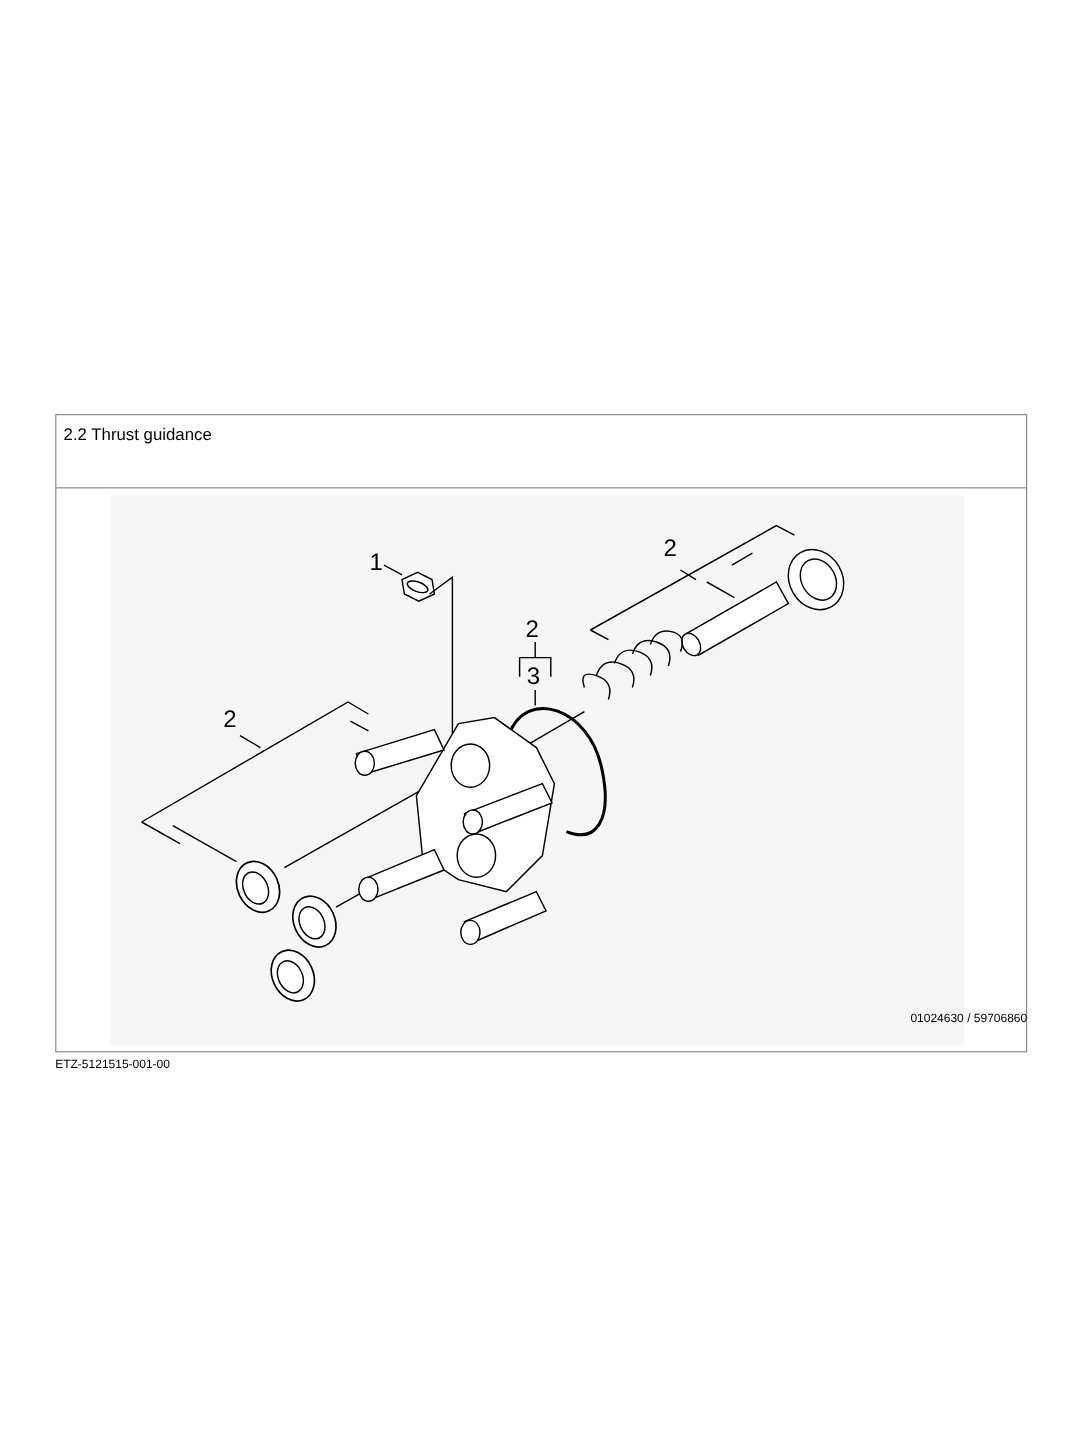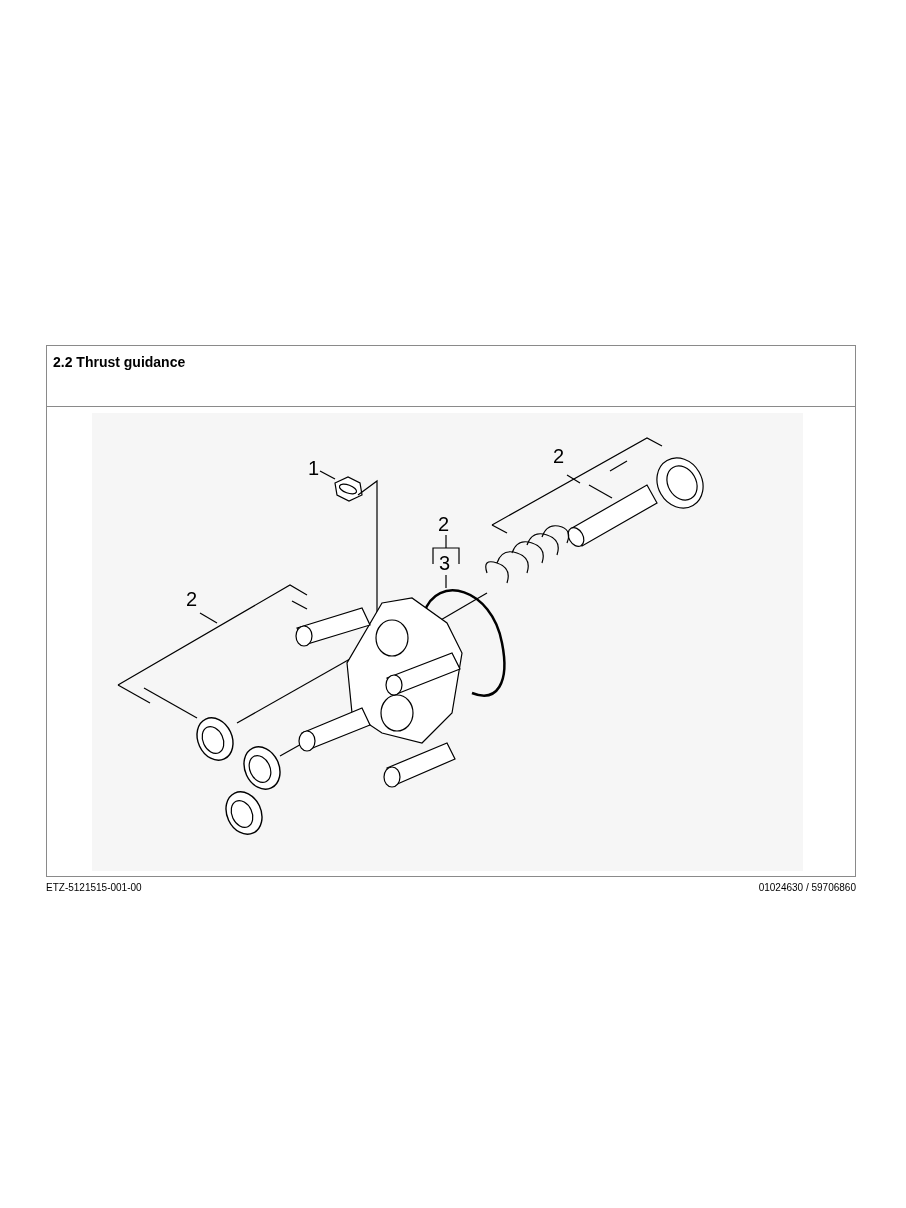--- a/index.html
+++ b/index.html
@@ -2,26 +2,26 @@
 <html><head>
   <meta charset="utf-8">
   <style>
     html, body { margin: 0; padding: 0; background: #ffffff; }
     body { width: 906px; height: 1208px; position: relative; overflow: hidden;
            font-family: "Liberation Sans", sans-serif; color: #000; }
     .frame { position: absolute; left: 46px; top: 345px; width: 810px; height: 532px;
              border: 1px solid #8a8a8a; box-sizing: border-box; }
     .title-row { position: absolute; left: 0; top: 0; right: 0; height: 60px;
                  border-bottom: 1px solid #8a8a8a; }
-    .title { position: absolute; left: 6px; top: 8px; font-size: 14px; font-weight: bold; }
+    .title { position: absolute; left: 6px; top: 8px; font-size: 14px; font-weight: normal; }
     .diagram { position: absolute; left: 45px; top: 67px; width: 711px; height: 458px;
                background: #f6f6f6; }
     .diagram svg { position: absolute; left: 0; top: 0; }
     .footer-left { position: absolute; left: 46px; top: 882px; font-size: 10px; }
-    .footer-right { position: absolute; right: 50px; top: 882px; font-size: 10px; text-align: right; }
+    .footer-right { position: absolute; right: 50px; top: 844px; font-size: 10px; text-align: right; }
     .callout { font-family: "Liberation Sans", sans-serif; font-size: 20px; fill: #000; }
   </style>
 </head>
 <body>
 
 <div class="frame">
   <div class="title-row">
     <div class="title">2.2 Thrust guidance</div>
   </div>
 

